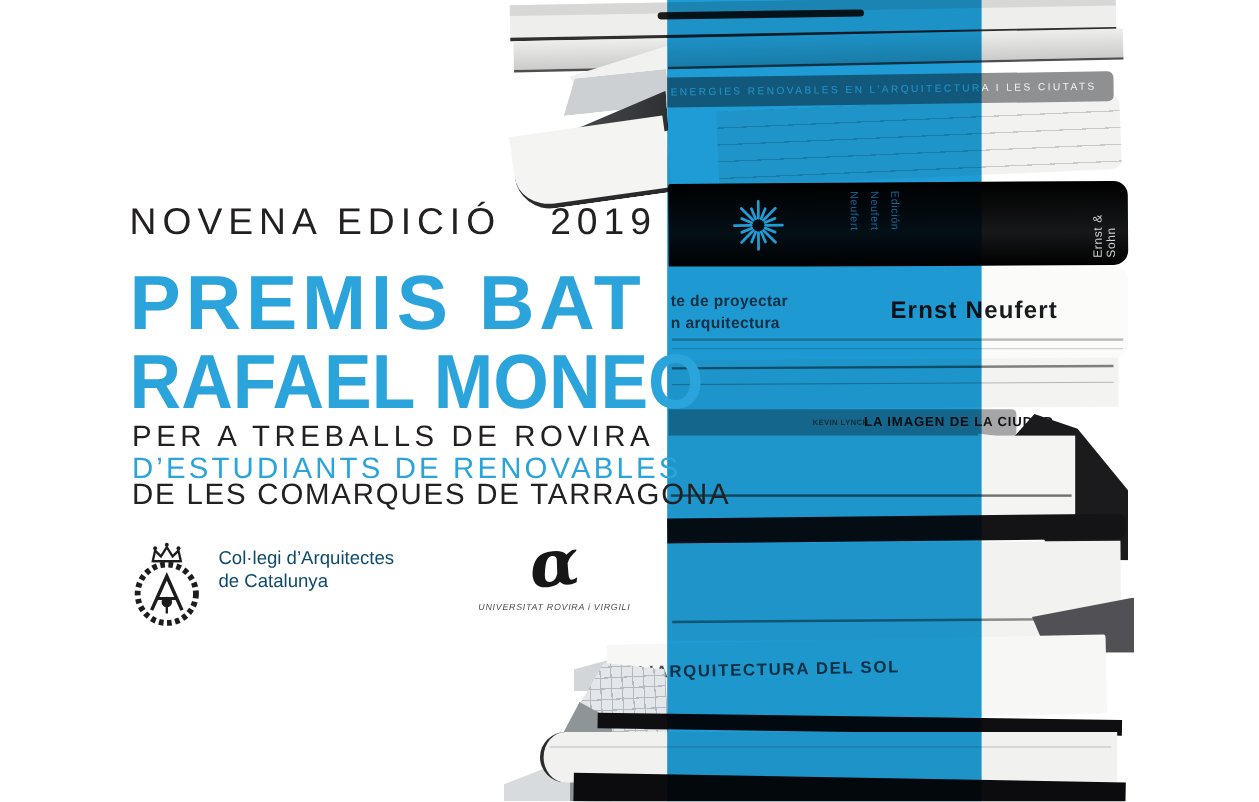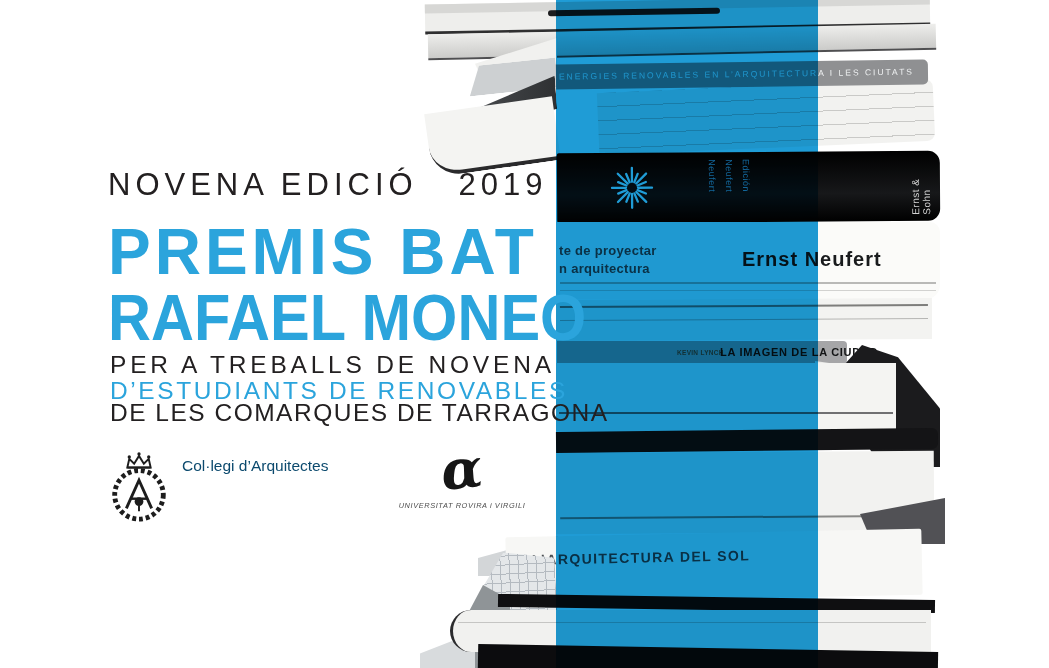--- a/index.html
+++ b/index.html
@@ -223,40 +223,41 @@
     </div>
     <div class="bottom-black-band2"></div>
 
     <div class="stripe"></div>
   </div>
 
   <div class="left-col">
     <div class="edition">NOVENA EDICIÓ   2019</div>
     <div class="title1">PREMIS BAT</div>
     <div class="title2">RAFAEL MONEO</div>
-    <div class="sub sub1">PER A TREBALLS DE NOVENA</div>
+    <div class="sub sub1">PER A TREBALLS DE ROVIRA</div>
     <div class="sub sub2">D’ESTUDIANTS DE RENOVABLES</div>
     <div class="sub sub3">DE LES COMARQUES DE TARRAGONA</div>
 
     <svg class="coac-crest" width="70" height="78" viewBox="0 0 72 78">
       <g stroke="#1d1d1d" fill="none">
         <circle cx="36" cy="46" r="25" stroke-width="5" stroke-dasharray="4 3"></circle>
         <path d="M24 18 L26 9 L31 14 L36 6 L41 14 L46 9 L48 18 Z" stroke-width="2"></path>
         <line x1="24" y1="18" x2="48" y2="18" stroke-width="2"></line>
         <circle cx="26" cy="7" r="1.7" fill="#1d1d1d" stroke="none"></circle>
         <circle cx="36" cy="4" r="1.7" fill="#1d1d1d" stroke="none"></circle>
         <circle cx="46" cy="7" r="1.7" fill="#1d1d1d" stroke="none"></circle>
         <path d="M23 60 L36 31 L49 60" stroke-width="3"></path>
         <line x1="28" y1="50" x2="44" y2="50" stroke-width="2.5"></line>
         <circle cx="36" cy="53" r="4.5" fill="#1d1d1d" stroke="none"></circle>
         <line x1="36" y1="57" x2="36" y2="63" stroke-width="2"></line>
       </g>
     </svg>
     <div class="coac-text">
       <div>Col·legi d’Arquitectes</div>
+      <div>de Catalunya</div>
     </div>
 
     <div class="urv">
       <span class="urv-a">α</span>
       <div class="urv-name">UNIVERSITAT ROVIRA i VIRGILI</div>
     </div>
   </div>
 
 </div>
 

